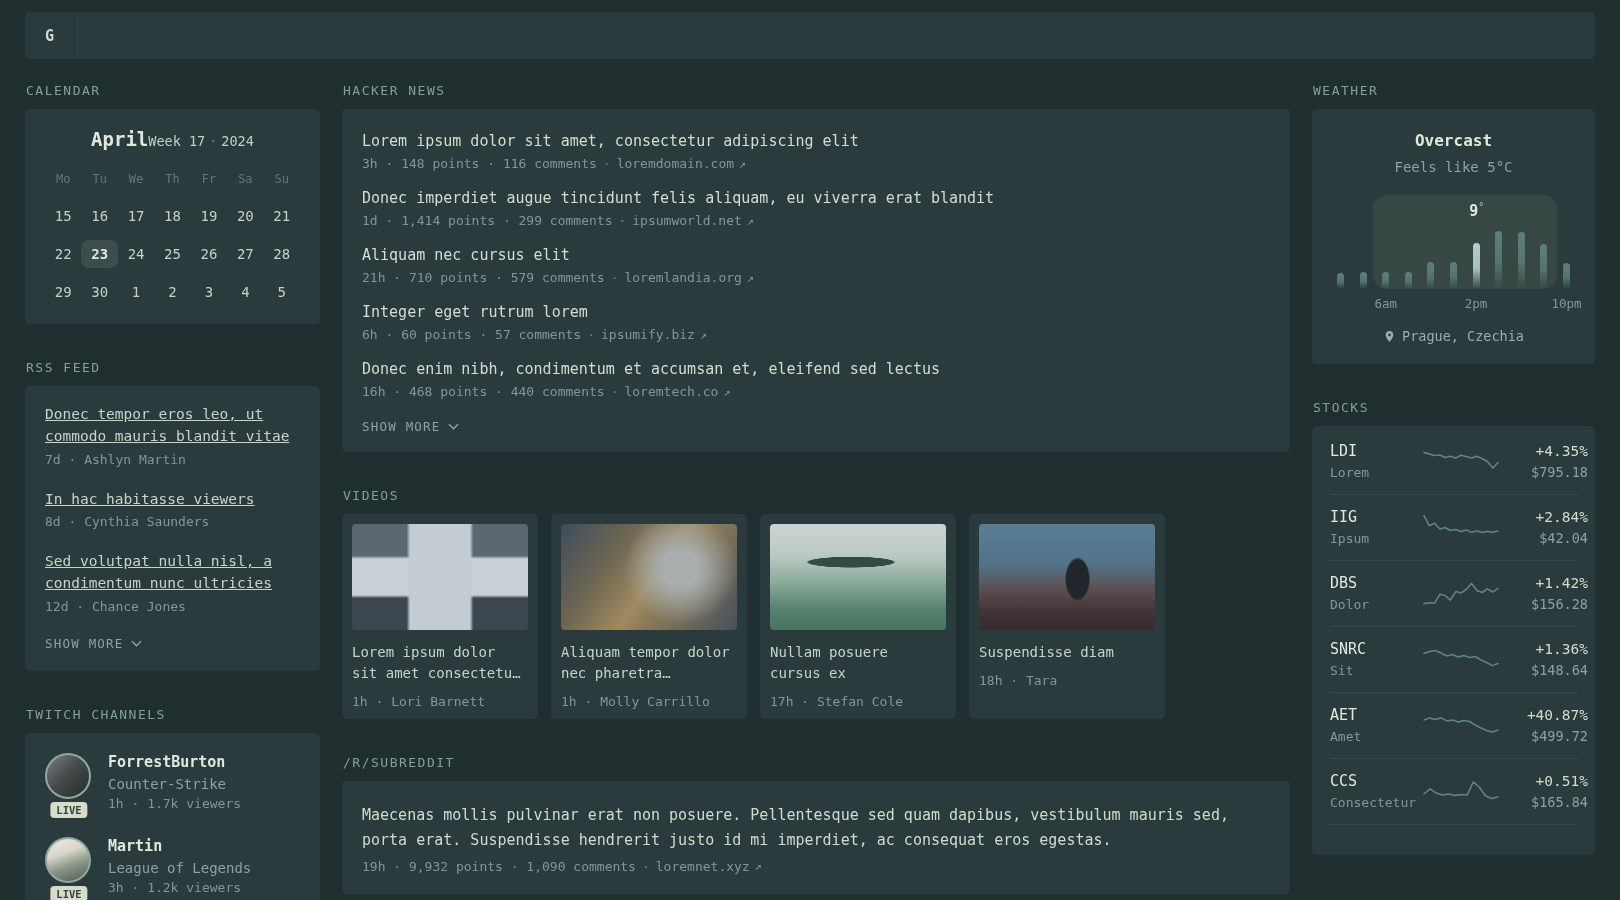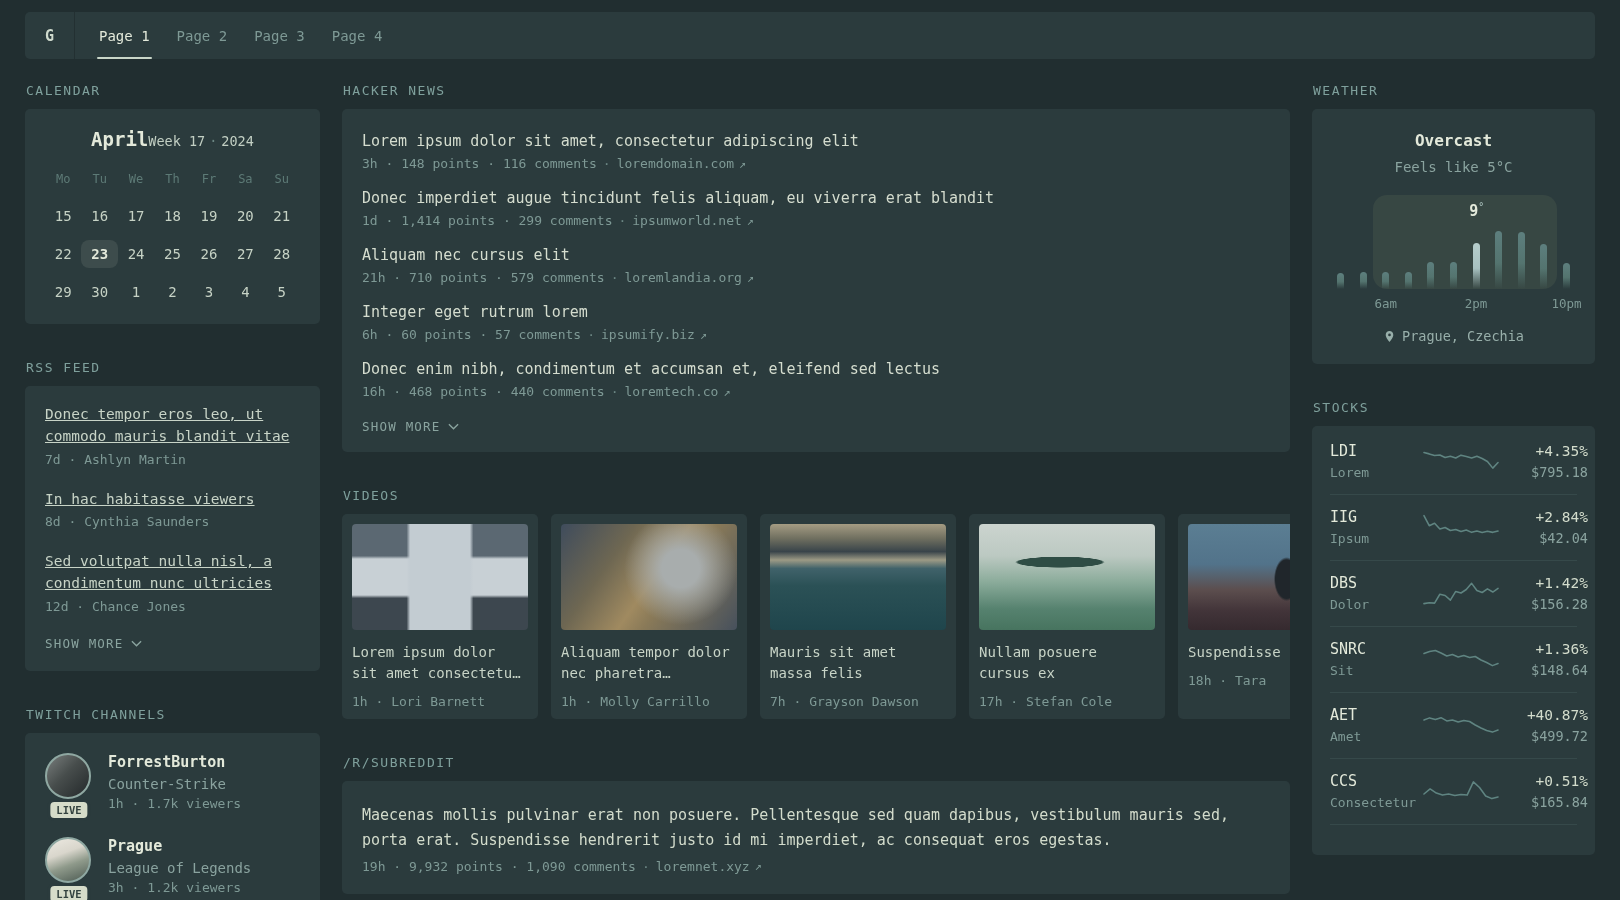--- a/index.html
+++ b/index.html
@@ -131,31 +131,20 @@
   .stock-change.neg{color:var(--neg);}
   .stock-price{font-size:13.5px;color:#8aa39f;margin-top:5px;white-space:nowrap;}
 </style>
 </head>
 <body>
 
 <div class="page">
 
   <div class="nav">
     <div class="nav-logo">G</div>
-    <div class="nav-tabs">
-
-        <div class="nav-tab active">Page 1</div>
-
-        <div class="nav-tab">Page 2</div>
-
-        <div class="nav-tab">Page 3</div>
-
-        <div class="nav-tab">Page 4</div>
-
-    </div>
   </div>
 
   <div class="main">
 
     <div class="col-left">
 
       <div class="section">
         <div class="section-title">CALENDAR</div>
         <div class="card cal-card">
           <div class="cal-head">
@@ -269,21 +258,21 @@
                 <div class="tw-meta">1h · 1.7k viewers</div>
               </div>
             </div>
 
             <div class="tw-row">
               <div class="tw-avatar-wrap">
                 <div class="tw-avatar avatar-2"></div>
                 <div class="live-badge">LIVE</div>
               </div>
               <div class="tw-info">
-                <div class="tw-name">Prague</div>
+                <div class="tw-name">Martin</div>
                 <div class="tw-game">League of Legends</div>
                 <div class="tw-meta">3h · 1.2k viewers</div>
               </div>
             </div>
 
         </div>
       </div>
 
     </div>
 
@@ -361,25 +350,20 @@
               <div class="video-title">Lorem ipsum dolor sit amet consectetu…</div>
               <div class="video-meta">1h · Lori Barnett</div>
             </div>
 
             <div class="video-card">
               <div class="video-thumb thumb-camera-hands"></div>
               <div class="video-title">Aliquam tempor dolor nec pharetra…</div>
               <div class="video-meta">1h · Molly Carrillo</div>
             </div>
 
-            <div class="video-card">
-              <div class="video-thumb thumb-sea-wake"></div>
-              <div class="video-title">Mauris sit amet massa felis</div>
-              <div class="video-meta">7h · Grayson Dawson</div>
-            </div>
 
             <div class="video-card">
               <div class="video-thumb thumb-canoe-fog"></div>
               <div class="video-title">Nullam posuere cursus ex</div>
               <div class="video-meta">17h · Stefan Cole</div>
             </div>
 
             <div class="video-card">
               <div class="video-thumb thumb-fog-figure"></div>
               <div class="video-title">Suspendisse diam</div>

